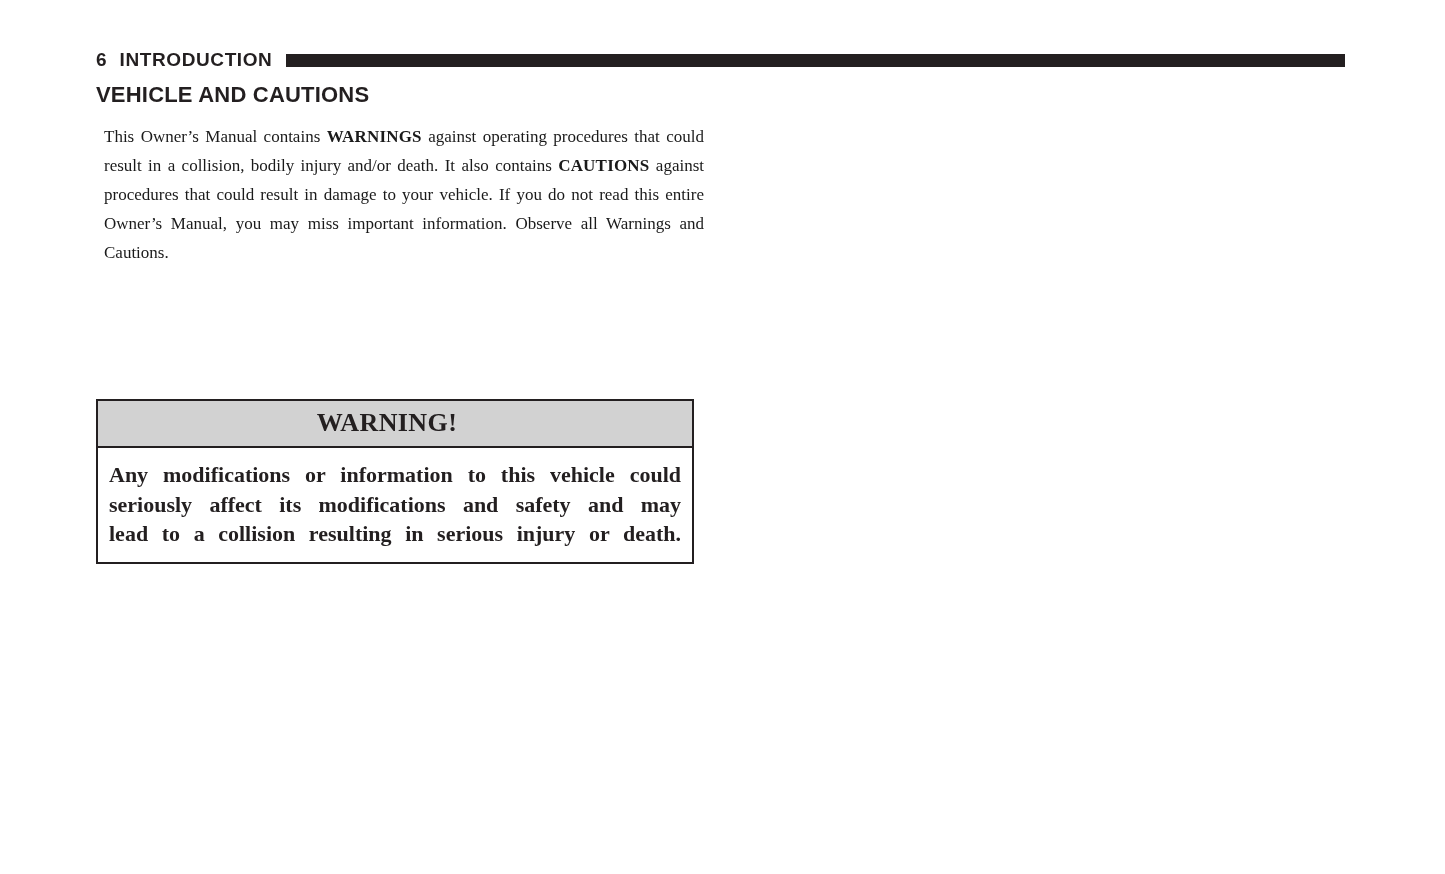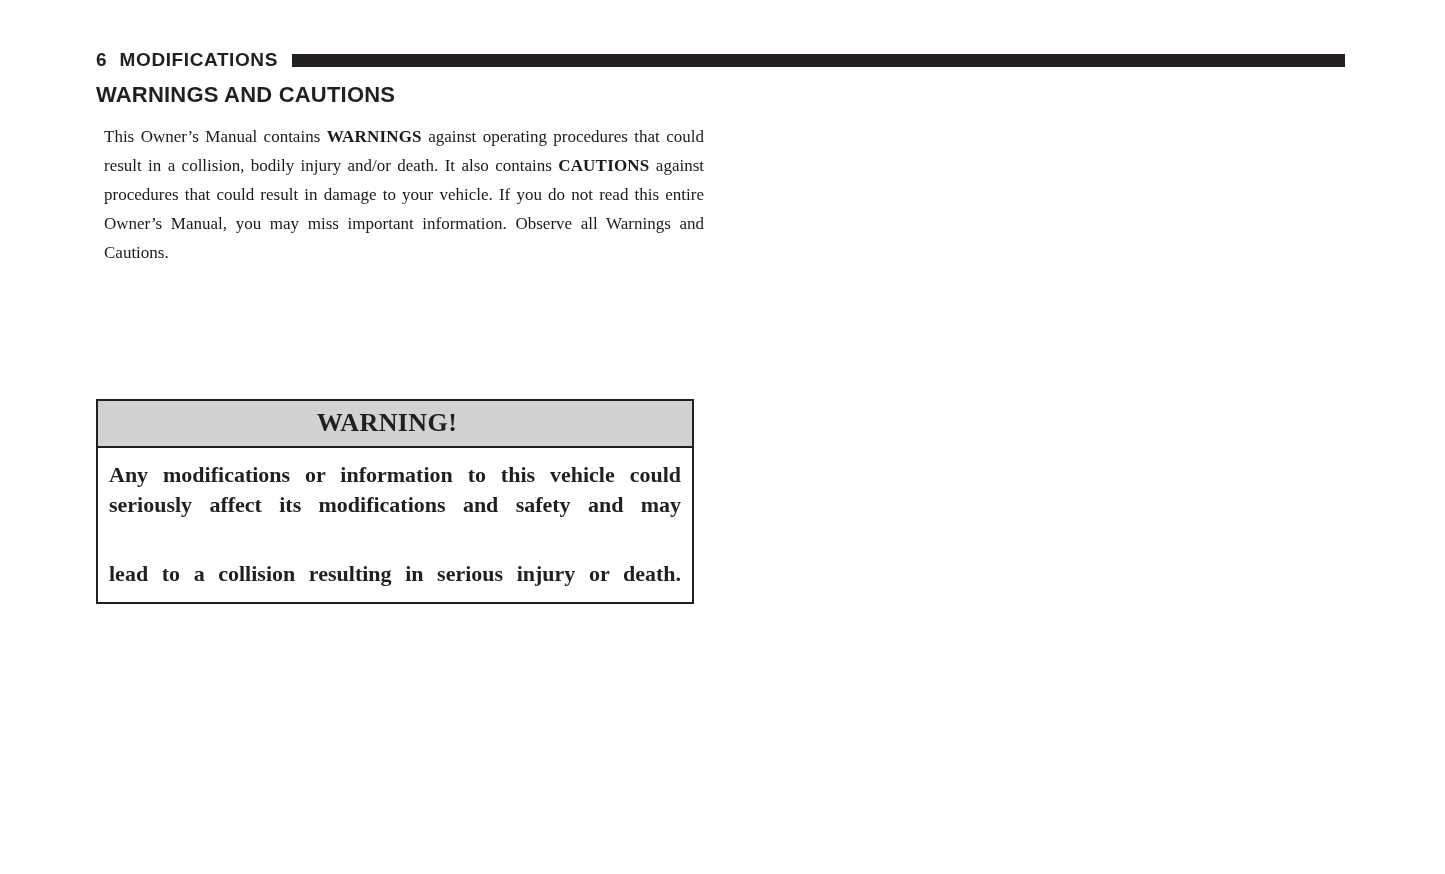--- a/index.html
+++ b/index.html
@@ -131,37 +131,36 @@
   }
   
   .warning-body .line {
     display: block;
     text-align: justify;
     text-align-last: justify;
     white-space: nowrap;
   }
   .warning-body .line.last {
     text-align-last: justify;
-    margin-top: 40px;
   }
 </style>
 </head>
 <body>
 
 <div class="page">
 
   <div class="header">
     <span class="header-page-num">6</span>
-    <span class="header-section">MODIFICATIONS</span>
+    <span class="header-section">INTRODUCTION</span>
     <span class="header-rule"></span>
   </div>
 
   <div class="column">
 
-    <h2 class="sec-title">WARNINGS AND CAUTIONS</h2>
+    <h2 class="sec-title">VEHICLE AND CAUTIONS</h2>
 
     <p class="body-par"><span>This Owner’s Manual contains </span><b>WARNINGS</b><span> against operating procedures that could result in a collision, bodily injury and/or death. It also contains </span><b>CAUTIONS</b><span> against procedures that could result in damage to your vehicle. If you do not read this entire Owner’s Manual, you may miss important information. Observe all Warnings and Cautions.</span></p>
 
   </div>
 
   <div class="warning-box">
     <div class="warning-title">WARNING!</div>
     <div class="warning-body">
       <span class="line">Any modifications or information to this vehicle could</span>
       <span class="line">seriously affect its modifications and safety and may</span>

